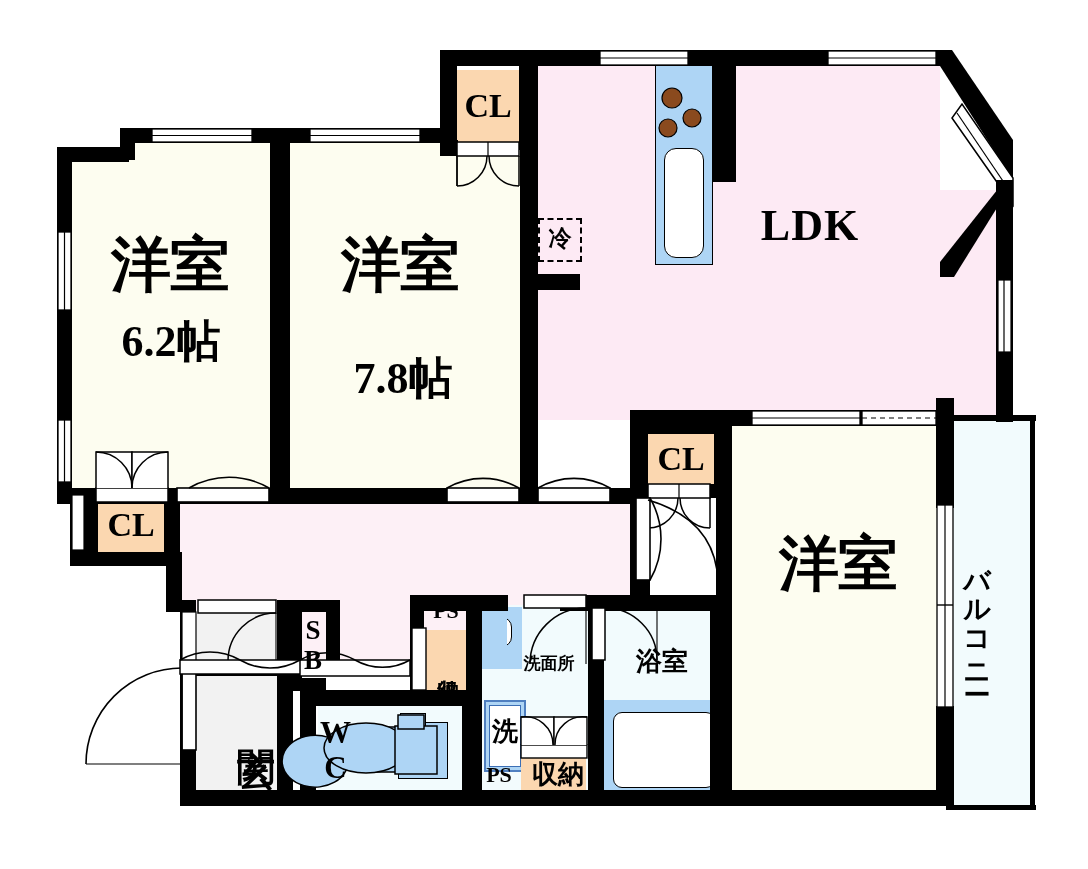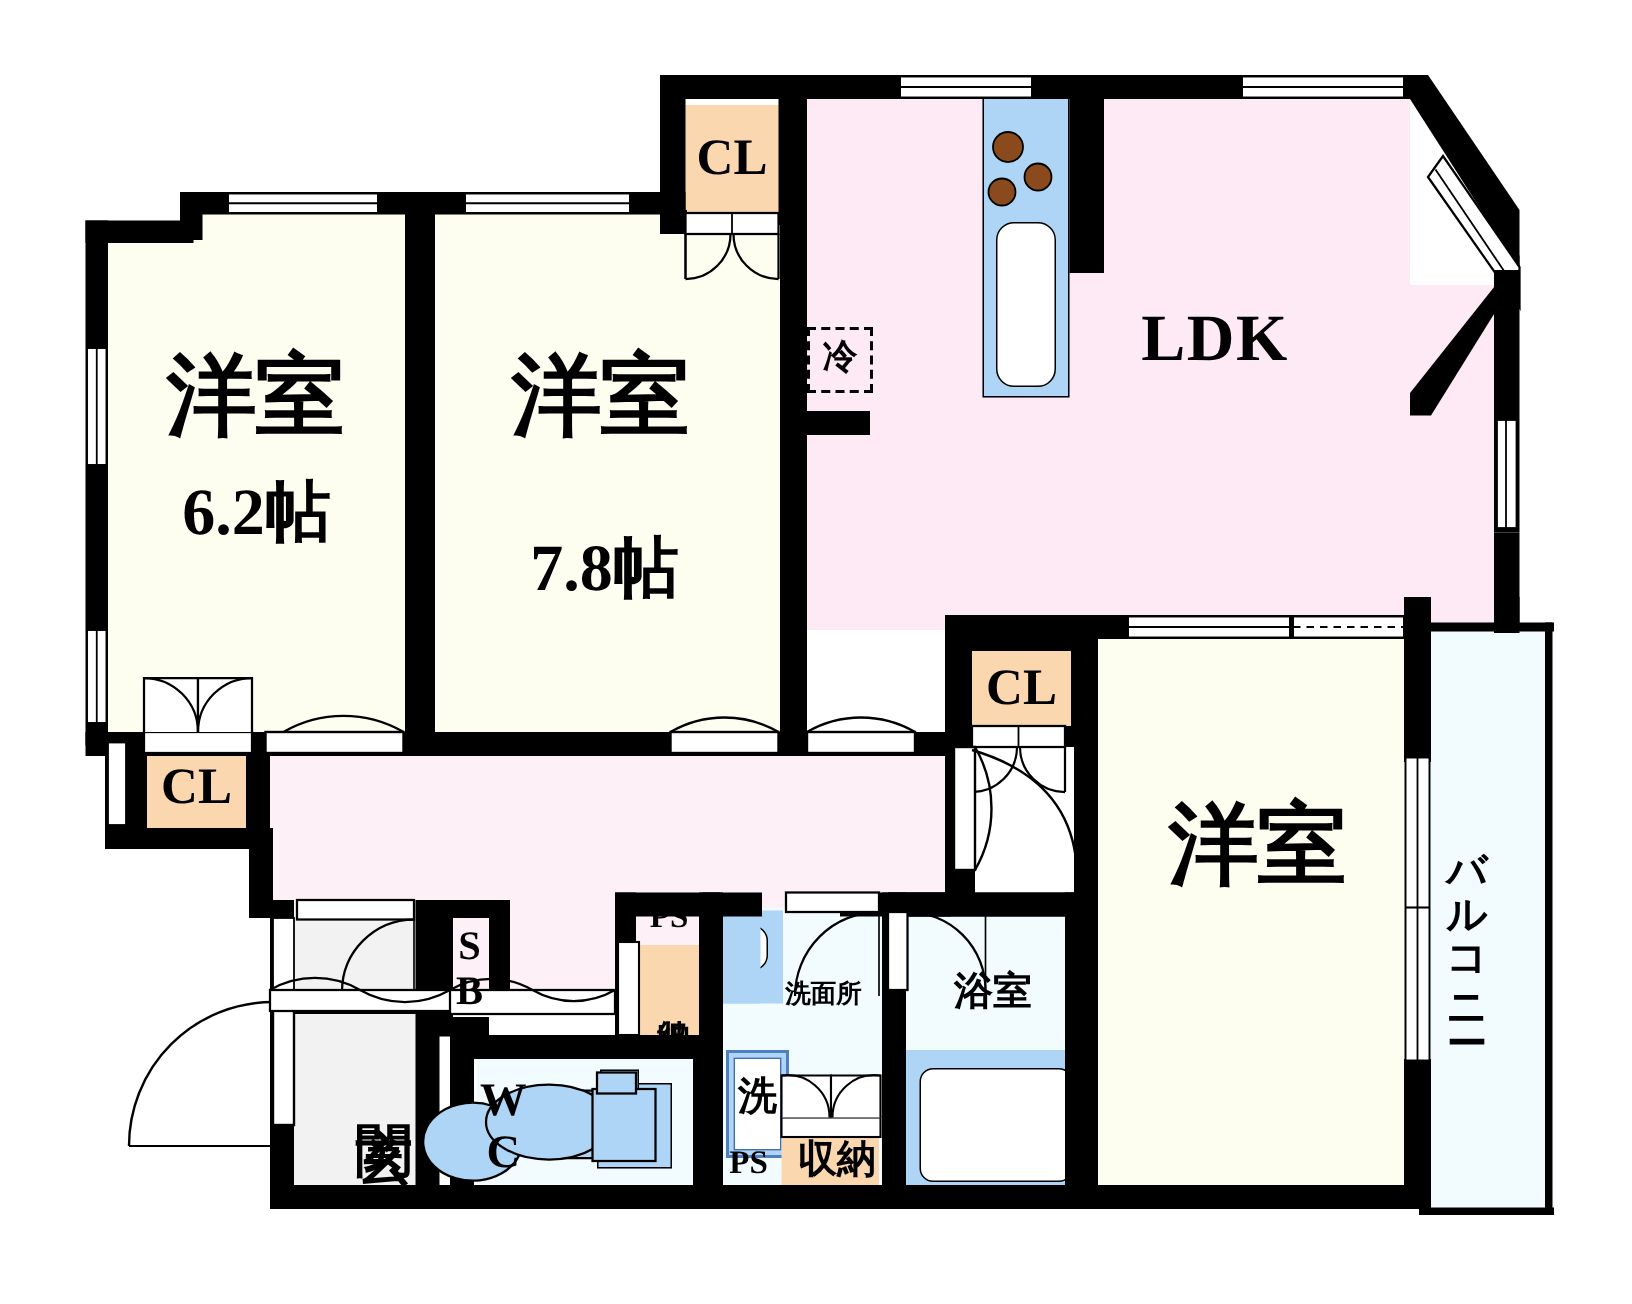--- a/index.html
+++ b/index.html
@@ -443,21 +443,21 @@
   <div class="lbl lbl-sb" style="left:302px; top:612px; width:24px; writing-mode: vertical-rl; text-orientation: upright; height:66px;">SB</div>
 
   <div class="lbl lbl-wc" style="left:321px; top:714px; width:30px; writing-mode: vertical-rl; text-orientation: upright; height:72px;">WC</div>
 
   <div class="lbl lbl-ps" style="left:424px; top:600px; width:44px;">PS</div>
 
   <div class="lbl lbl-ps" style="left:478px; top:764px; width:42px;">PS</div>
 
   <div class="lbl lbl-sm-jp" style="left:434px; top:636px; width:26px; writing-mode: vertical-rl; text-orientation: upright; height:52px;">収納</div>
 
-  <div class="lbl lbl-md-jp" style="left:521px; top:761px; width:74px;font-family:Liberation Mono, monospace;">収納</div>
+  <div class="lbl lbl-md-jp" style="left:521px; top:761px; width:74px;">収納</div>
 
   <div class="lbl lbl-wash" style="left:518px; top:655px; width:62px;">洗面所</div>
 
   <div class="lbl lbl-md-jp" style="left:489px; top:718px; width:32px;">洗</div>
 
   <div class="lbl lbl-md-jp" style="left:626px; top:648px; width:72px;">浴室</div>
 
   <div class="lbl lbl-balcony" style="left:960px; top:520px; height:190px; width:34px;">バルコニー</div>
 
 </div>

